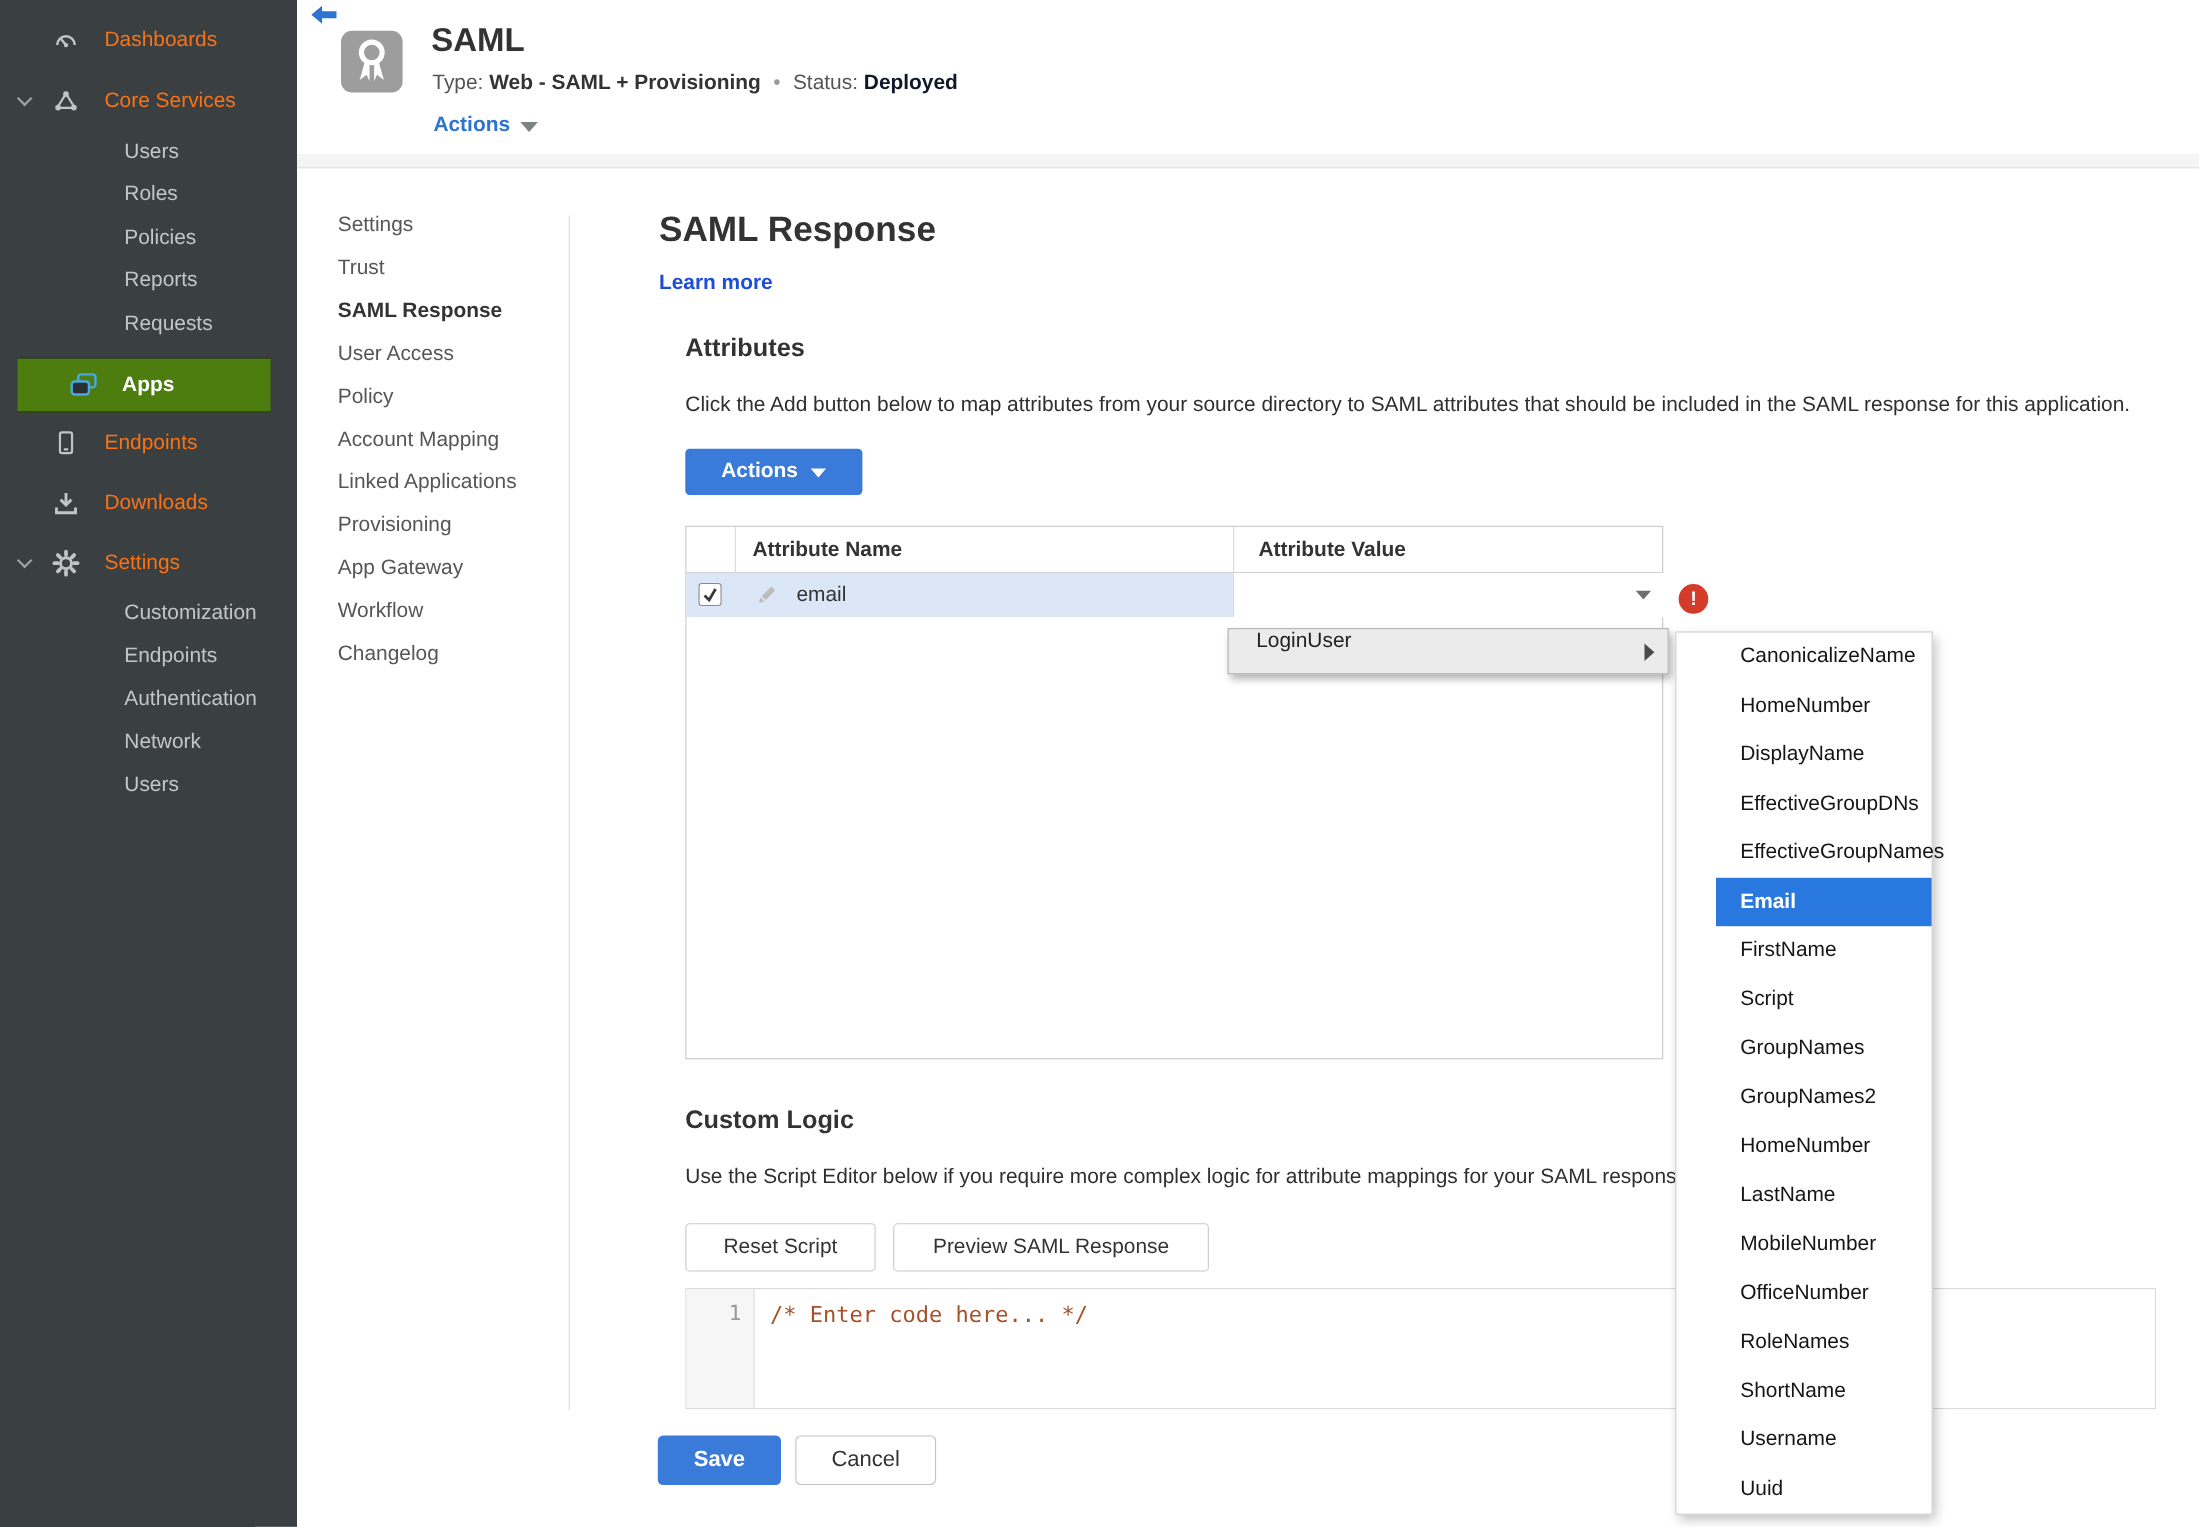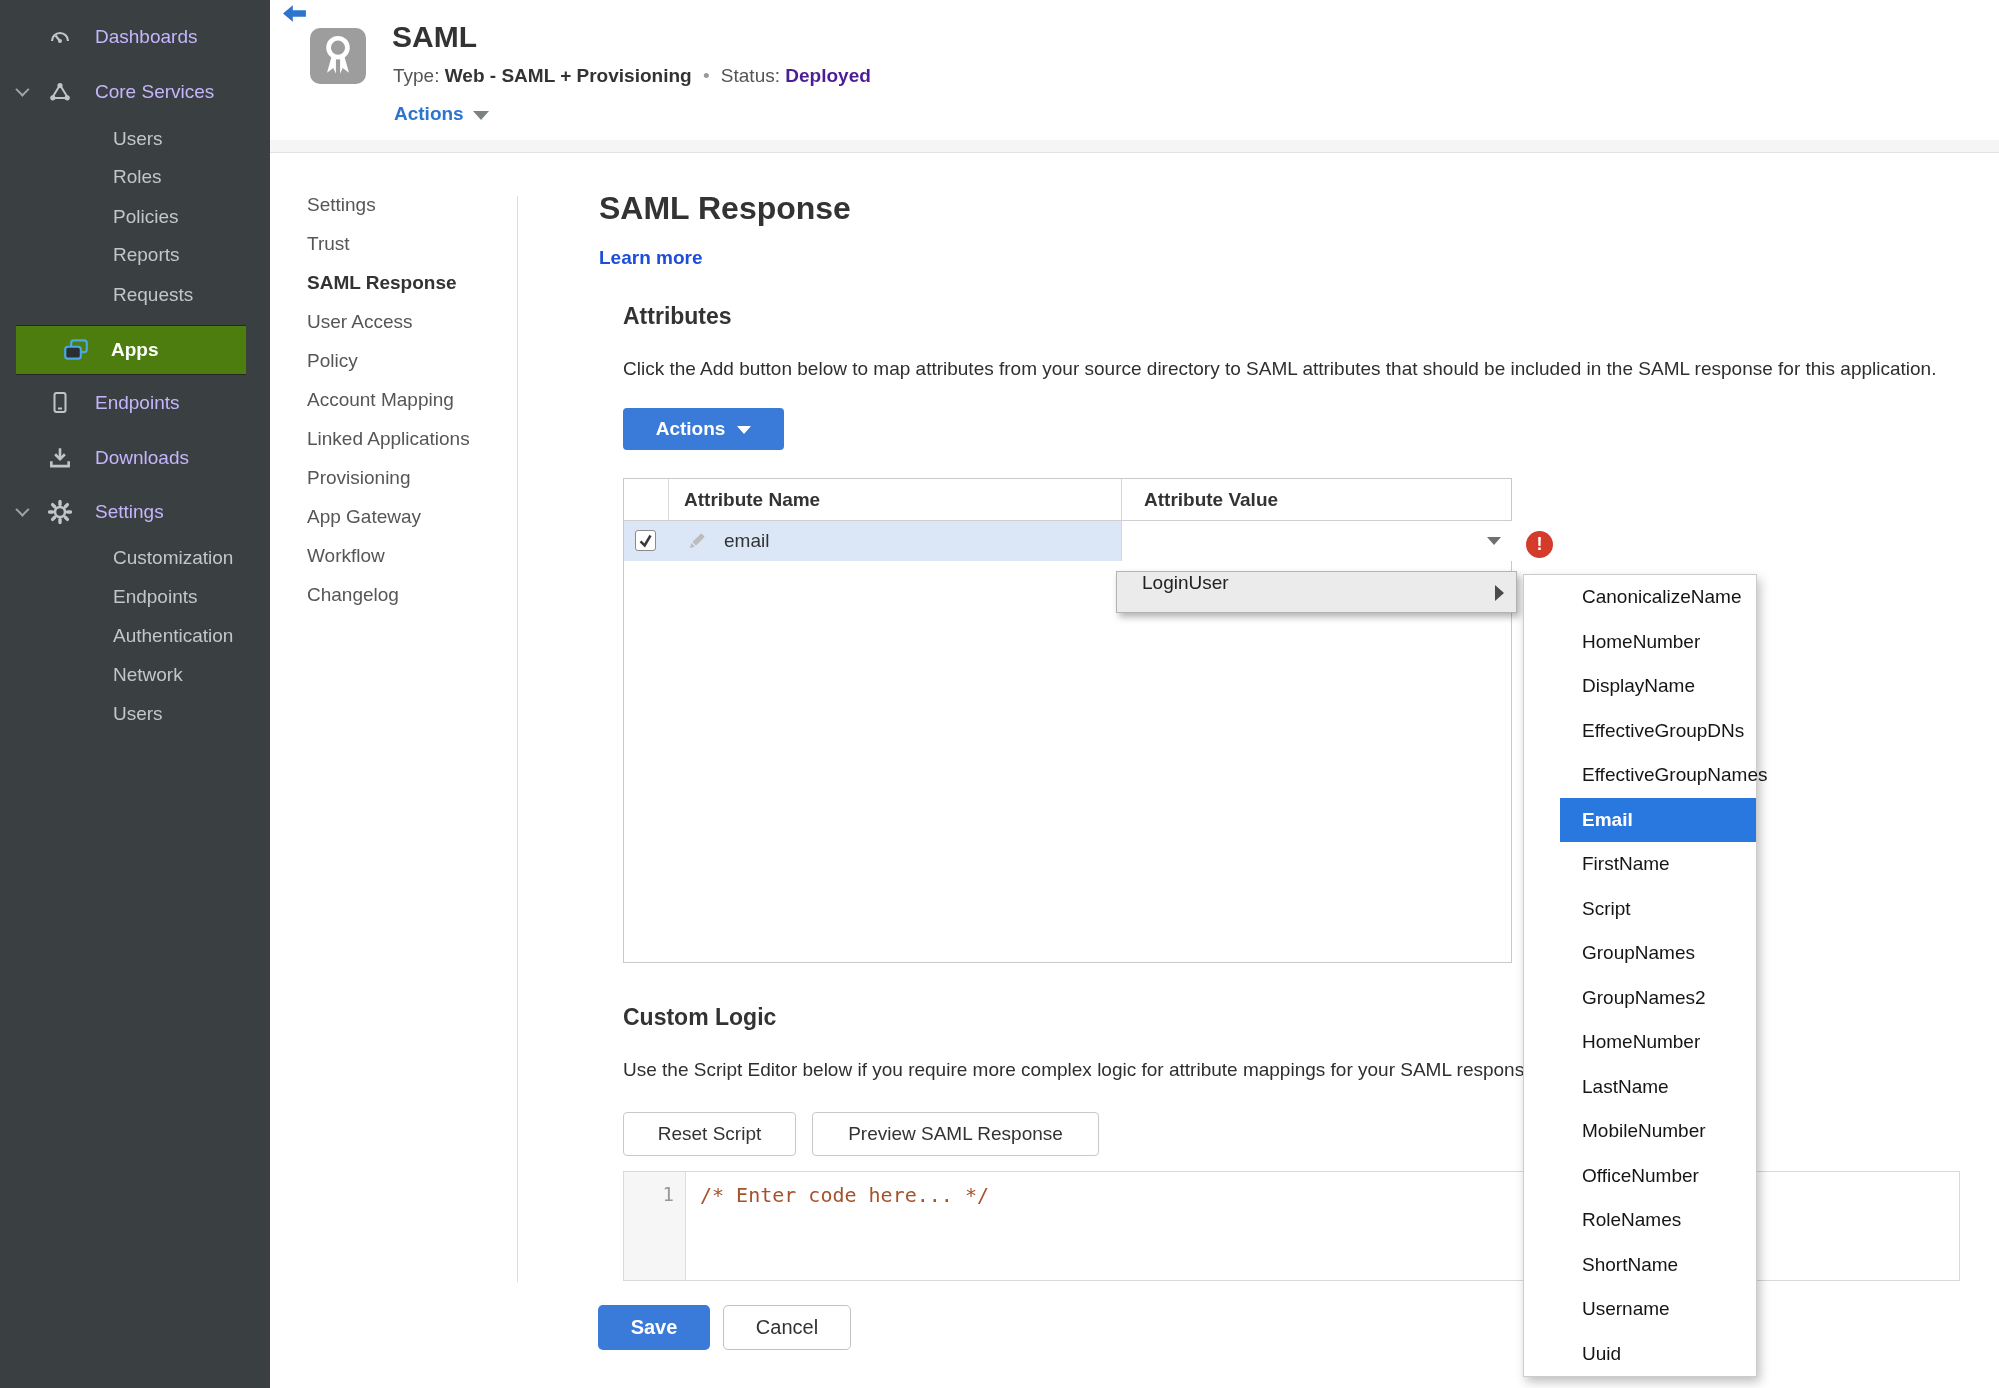--- a/index.html
+++ b/index.html
@@ -2,35 +2,35 @@
 <html><head>
 <meta charset="utf-8">
 <style>
   * { margin:0; padding:0; box-sizing:border-box; }
   html,body { width:1999px; height:1388px; }
   body { font-family:"Liberation Sans", sans-serif; background:#ffffff; position:relative; overflow:hidden; }
 
   
   .sidebar { position:absolute; left:0; top:0; width:270px; height:1388px; background:#3a3f41; z-index:5; }
   .side-item { position:absolute; left:0; width:270px; height:40px; display:flex; align-items:center; cursor:pointer; }
-  .side-item .lbl { position:absolute; left:95px; font-size:19px; color:#c4b5fd; }
+  .side-item .lbl { position:absolute; left:95px; font-size:19px; color:#f97316; }
   .side-item .sublbl { position:absolute; left:113px; font-size:19px; color:#c3c6c8; }
   .side-icon { position:absolute; left:46px; width:28px; height:28px; display:flex; align-items:center; justify-content:center; }
   .chev { position:absolute; left:16px; top:14px; width:10px; height:10px; border-right:2px solid #9fa3a5; border-bottom:2px solid #9fa3a5; transform:rotate(45deg) translateY(-2px); }
   .apps-band { position:absolute; left:16px; top:325px; width:230px; height:50px; background:#4d7c0f; border-top:1px solid #242829; border-bottom:1px solid #242829; display:flex; align-items:center; cursor:pointer; }
   .apps-band .lbl { position:absolute; left:95px; font-size:19px; font-weight:bold; color:#ffffff; }
 
   
   .back-arrow { position:absolute; left:283px; top:5px; cursor:pointer; }
   .app-badge { position:absolute; left:310px; top:28px; width:56px; height:56px; background:#9d9d9d; border-radius:10px; display:flex; align-items:center; justify-content:center; }
   .app-title { position:absolute; left:392px; top:20px; font-size:30px; font-weight:bold; color:#333; }
   .app-meta { position:absolute; left:393px; top:65px; font-size:19px; color:#555; }
   .app-meta b { color:#333; }
   .meta-dot { color:#999; padding:0 6px; }
-  .status-deployed { color:#4c1d95; font-weight:bold; }
+  .status-deployed { color:#0f172a; font-weight:bold; }
   .hdr-actions { position:absolute; left:394px; top:103px; font-size:19px; font-weight:bold; color:#2d74cf; cursor:pointer; display:flex; align-items:center; gap:9px; }
   .tri-down-gray { width:0; height:0; border-left:8px solid transparent; border-right:8px solid transparent; border-top:9px solid #7d8285; margin-top:3px; }
   .hdr-strip { position:absolute; left:270px; top:140px; right:0; height:13px; background:#f5f5f5; border-bottom:1px solid #e2e2e2; }
 
   
   .subnav { position:absolute; left:307px; top:185px; list-style:none; }
   .subnav li { height:39px; display:flex; align-items:center; font-size:19px; color:#565656; cursor:pointer; white-space:nowrap; }
   .subnav li.active { font-weight:bold; color:#333; }
   .v-divider { position:absolute; left:517px; top:196px; width:1px; height:1086px; background:#dddddd; }
 

